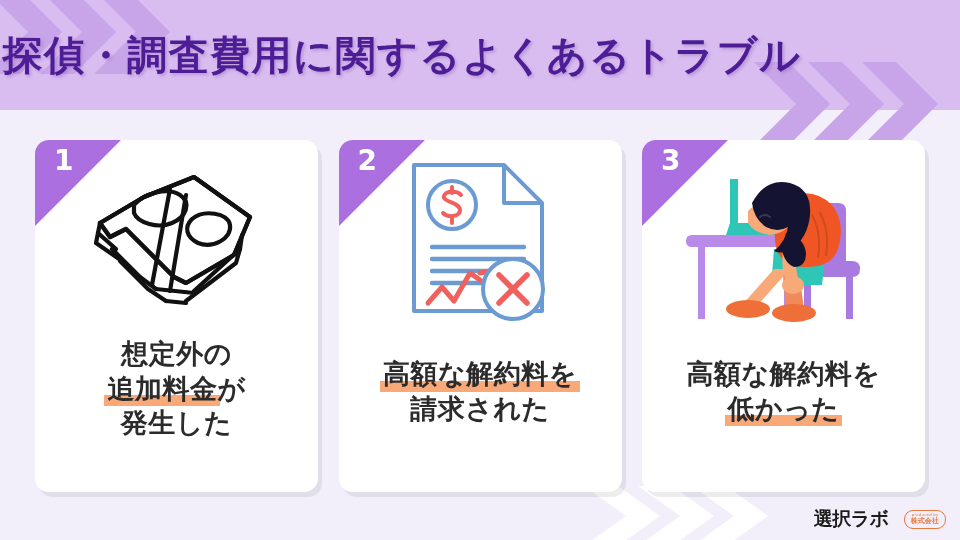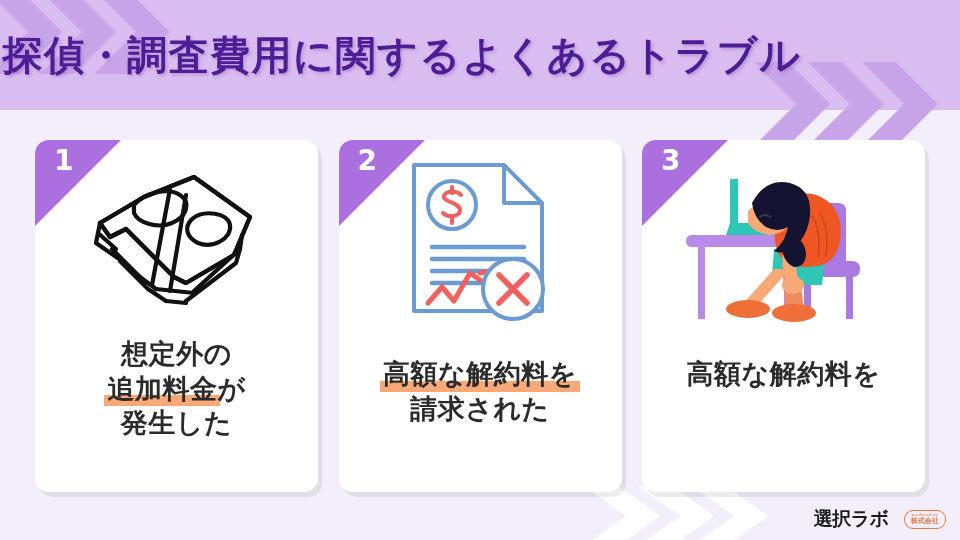--- a/index.html
+++ b/index.html
@@ -349,20 +349,21 @@
         <path d="M100,76 Q118,80 120,96 Q120,110 108,110 Q98,106 96,92 Z" fill="#141331"></path>
 
         <g stroke="#3a3a4a" stroke-width="2" fill="none" stroke-linecap="round">
           <path d="M74,60 Q79,56 84,60"></path>
         </g>
       </svg>
     </div>
 
     <div class="caption cap3">
       <span class="line"><span>高額な解約料を</span></span>
+      <span class="line"><span class="hl">低かった</span></span>
     </div>
   </div>
 
 </div>
 
 <div class="logo">
   <span class="logo-text">選択ラボ</span>
   <span class="logo-badge">
     <span class="logo-badge-top">produced by</span>
     <span class="logo-badge-main">株式会社</span>

